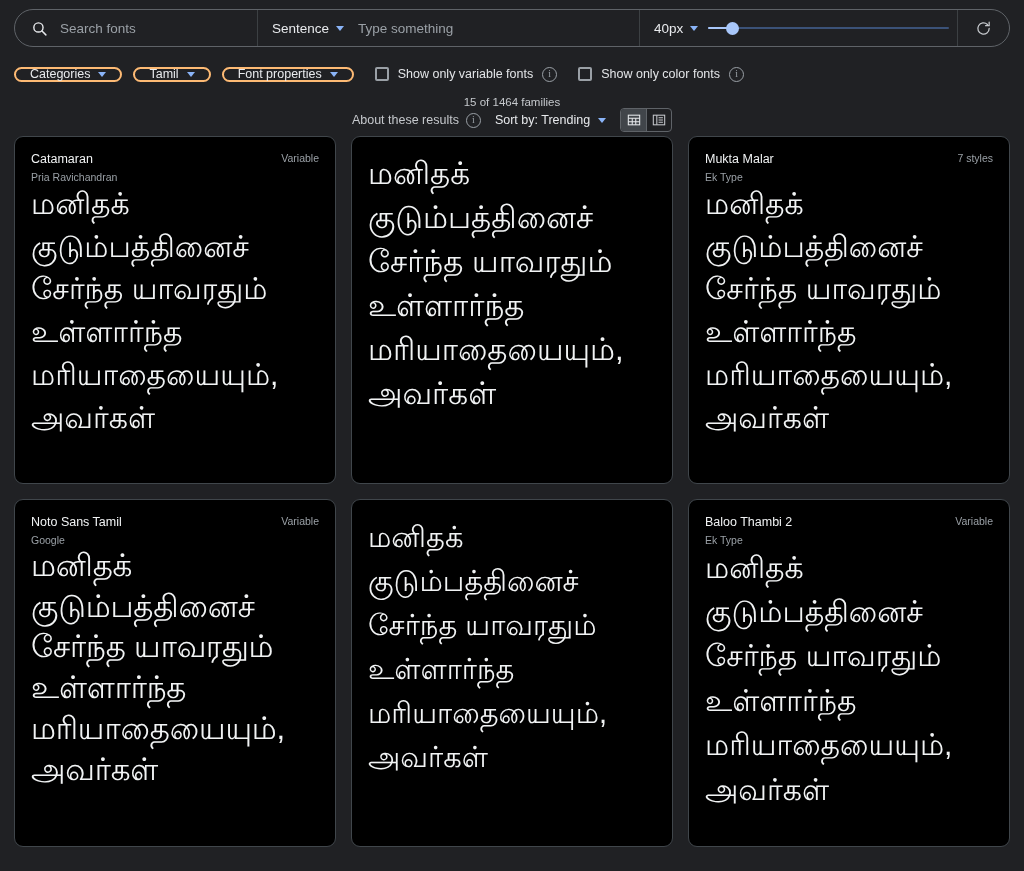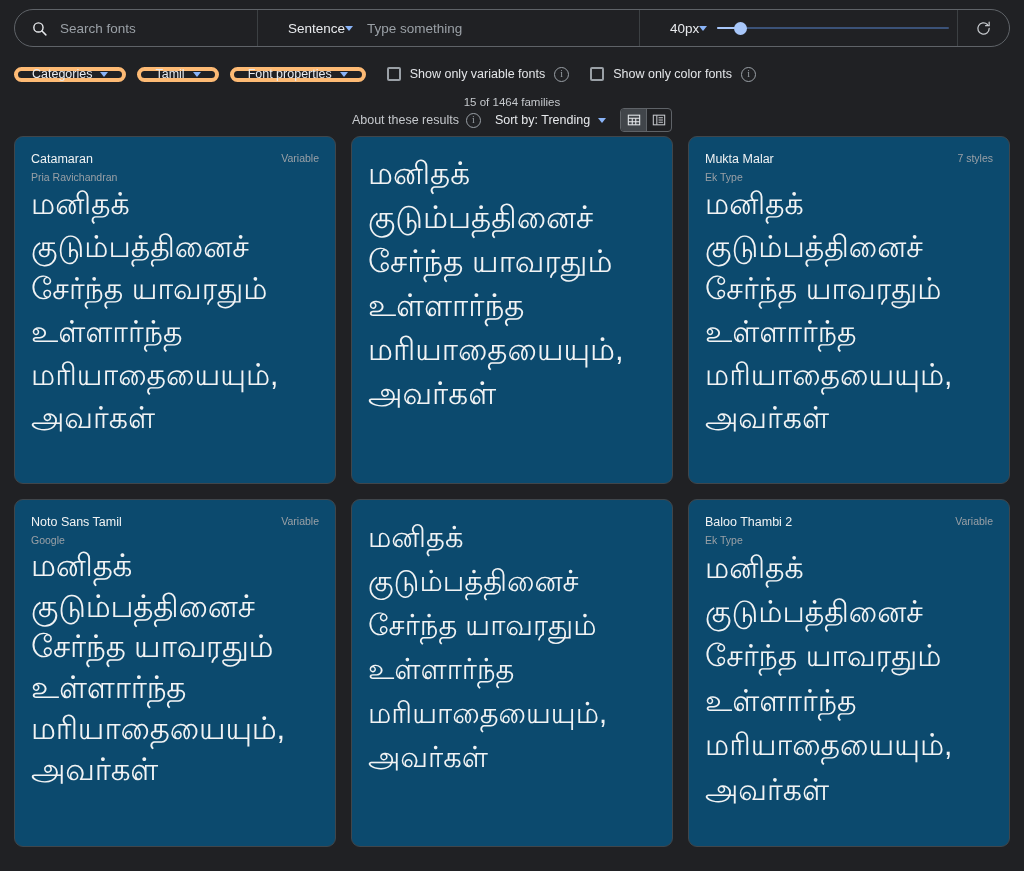--- a/index.html
+++ b/index.html
@@ -64,21 +64,21 @@
     font-size: 13.5px;
     color: #9aa0a6;
     white-space: nowrap;
   }
   .dd-label {
     font-size: 13.5px;
     color: #e8eaed;
     white-space: nowrap;
     display: flex;
     align-items: center;
-    margin-left: 16px;
+    gap: 7px;
   }
   .caret {
     width: 0; height: 0;
     border-left: 4.5px solid transparent;
     border-right: 4.5px solid transparent;
     border-top: 5px solid #8ab4f8;
   }
   .icon { display: inline-flex; align-items: center; justify-content: center; }
 
   
@@ -118,21 +118,21 @@
   .filters {
     height: 44px;
     padding: 0 14px;
     display: flex;
     align-items: center;
     gap: 11px;
   }
   .chip {
     height: 15px;
     padding: 0 14px;
-    border: 4px solid #fdba74;
+    border: 2px solid #fdba74;
     border-radius: 15px;
     display: flex;
     align-items: center;
     gap: 8px;
     font-size: 12.5px;
     color: #e8eaed;
     white-space: nowrap;
   }
   .check-group {
     display: flex;
@@ -213,21 +213,21 @@
   .vbtn + .vbtn { border-left: 1px solid #5f6368; }
 
   
   .grid {
     padding: 4px 14px 0 14px;
     display: grid;
     grid-template-columns: repeat(3, 1fr);
     gap: 15px;
   }
   .card {
-    background: #0c4a6e;
+    background: #000000;
     border: 1px solid #40464b;
     border-radius: 9px;
     padding: 15px 16px 16px 16px;
     height: 348px;
     overflow: hidden;
   }
   .card-head {
     display: flex;
     justify-content: space-between;
     align-items: flex-start;

